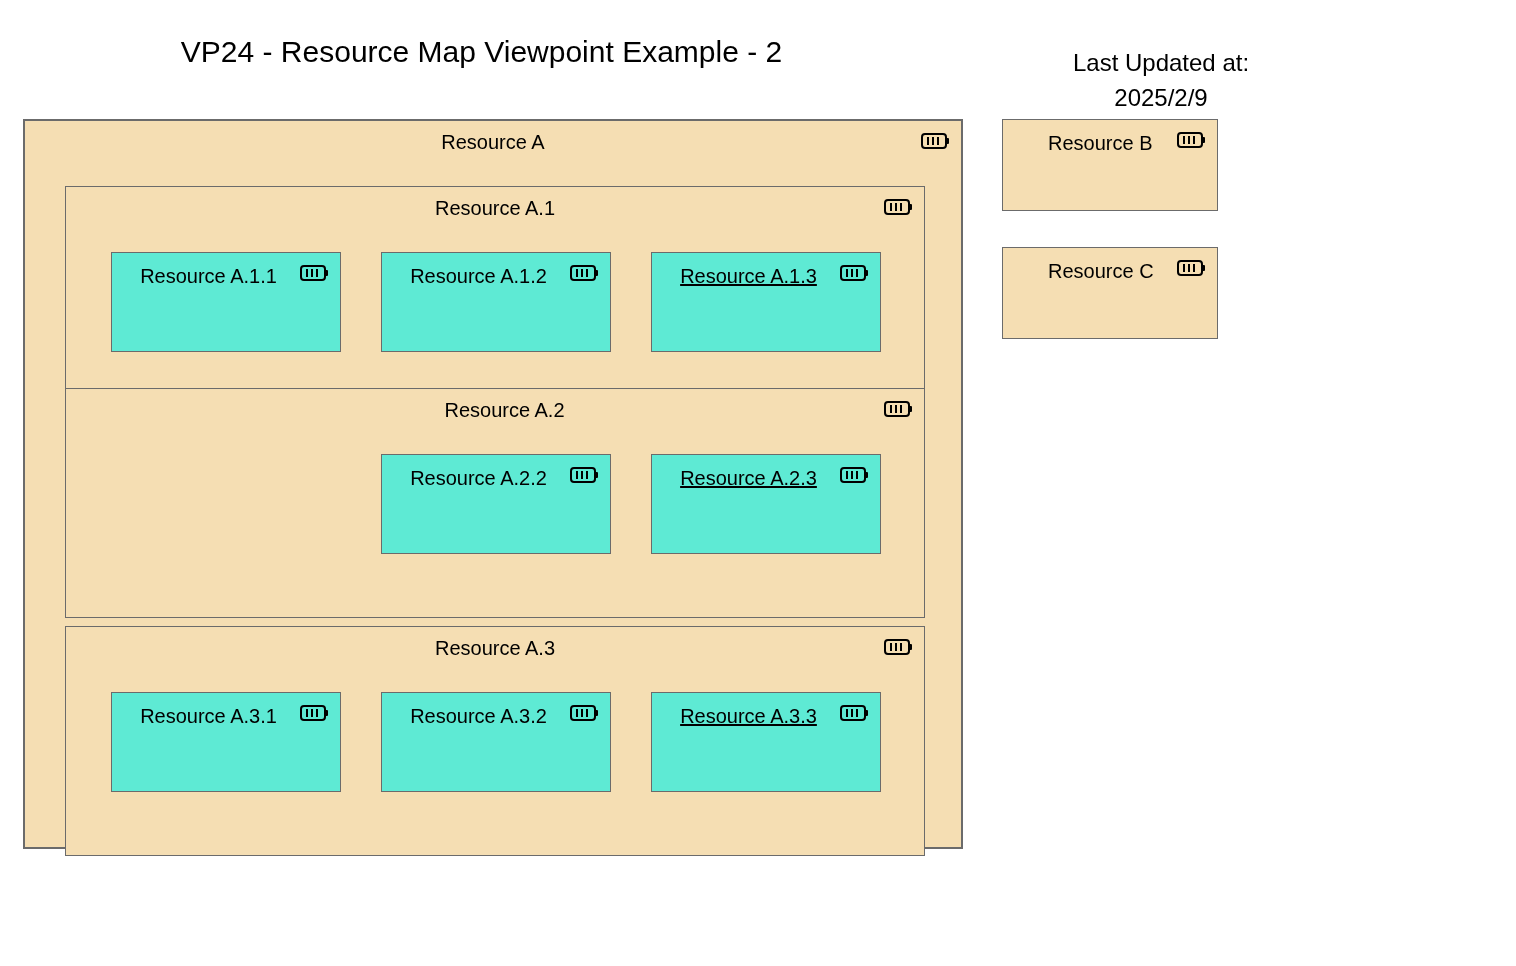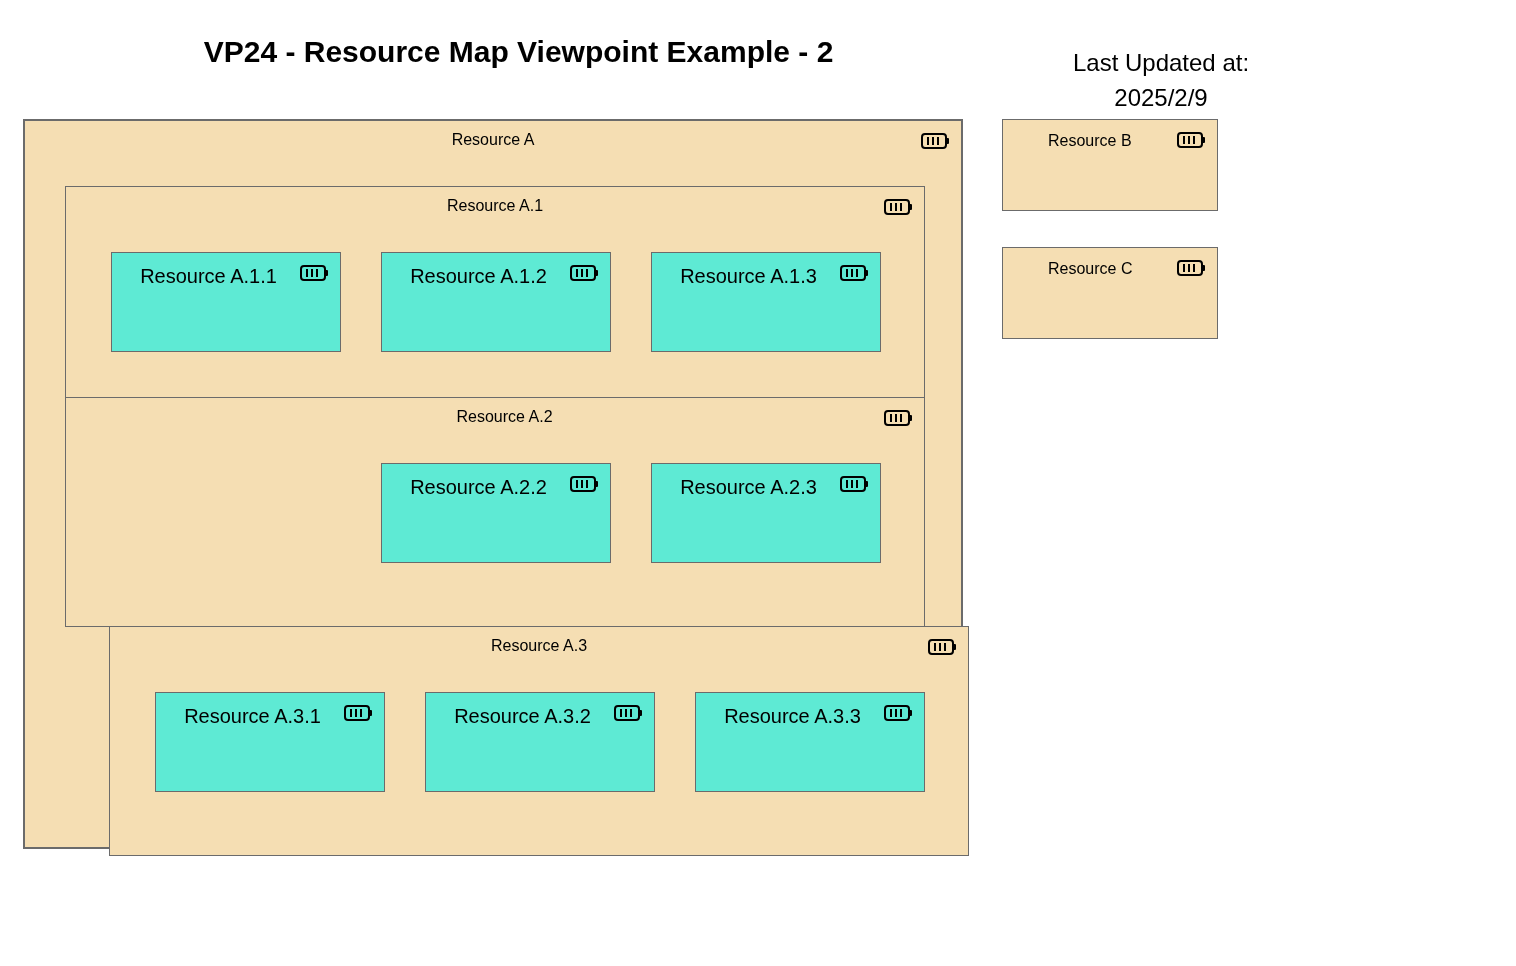--- a/index.html
+++ b/index.html
@@ -17,40 +17,39 @@
     width: 1516px;
     height: 966px;
   }
   .title {
     position: absolute;
     top: 35px;
     left: 0;
     width: 963px;
     text-align: center;
     font-size: 30px;
-    font-weight: 700;
-    margin-left: 37px;
+    font-weight: 400;
   }
   .meta {
     position: absolute;
     top: 46px;
     right: 225px;
     width: 260px;
     text-align: center;
     font-size: 24px;
     line-height: 1.45;
   }
   .resource-box {
     position: absolute;
     background: #f5deb3;
     border: 1px solid #6b6b6b;
   }
   .box-title {
     text-align: center;
-    font-size: 16px;
+    font-size: 20px;
     padding-top: 10px;
   }
   .battery-icon {
     position: absolute;
     top: 10px;
     right: 10px;
   }
   
   .res-a {
     left: 23px;
@@ -62,39 +61,39 @@
   
   .sub-a {
     position: absolute;
     left: 40px;
     width: 860px;
     height: 230px;
     background: #f5deb3;
     border: 1px solid #6b6b6b;
   }
   .sub-a1 { top: 65px; }
-  .sub-a2 { top: 276px; padding-left: 19px; }
-  .sub-a3 { top: 505px; margin-left: 44px; }
+  .sub-a2 { top: 267px; padding-left: 19px; }
+  .sub-a3 { top: 505px; }
   
   .leaf {
     position: absolute;
     top: 65px;
     width: 230px;
     height: 100px;
     background: #5eead4;
     border: 1px solid #6b6b6b;
   }
   .leaf .box-title {
     font-size: 20px;
     line-height: 1.3;
     padding: 10px 45px 0 10px;
   }
   .leaf-1 { left: 45px; }
   .leaf-2 { left: 315px; }
-  .leaf-3 { left: 585px; }
+  .leaf-3 { left: 585px; text-decoration: underline; }
   
   .res-b {
     left: 1002px;
     top: 119px;
     width: 216px;
     height: 92px;
   }
   .res-c {
     left: 1002px;
     top: 247px;

